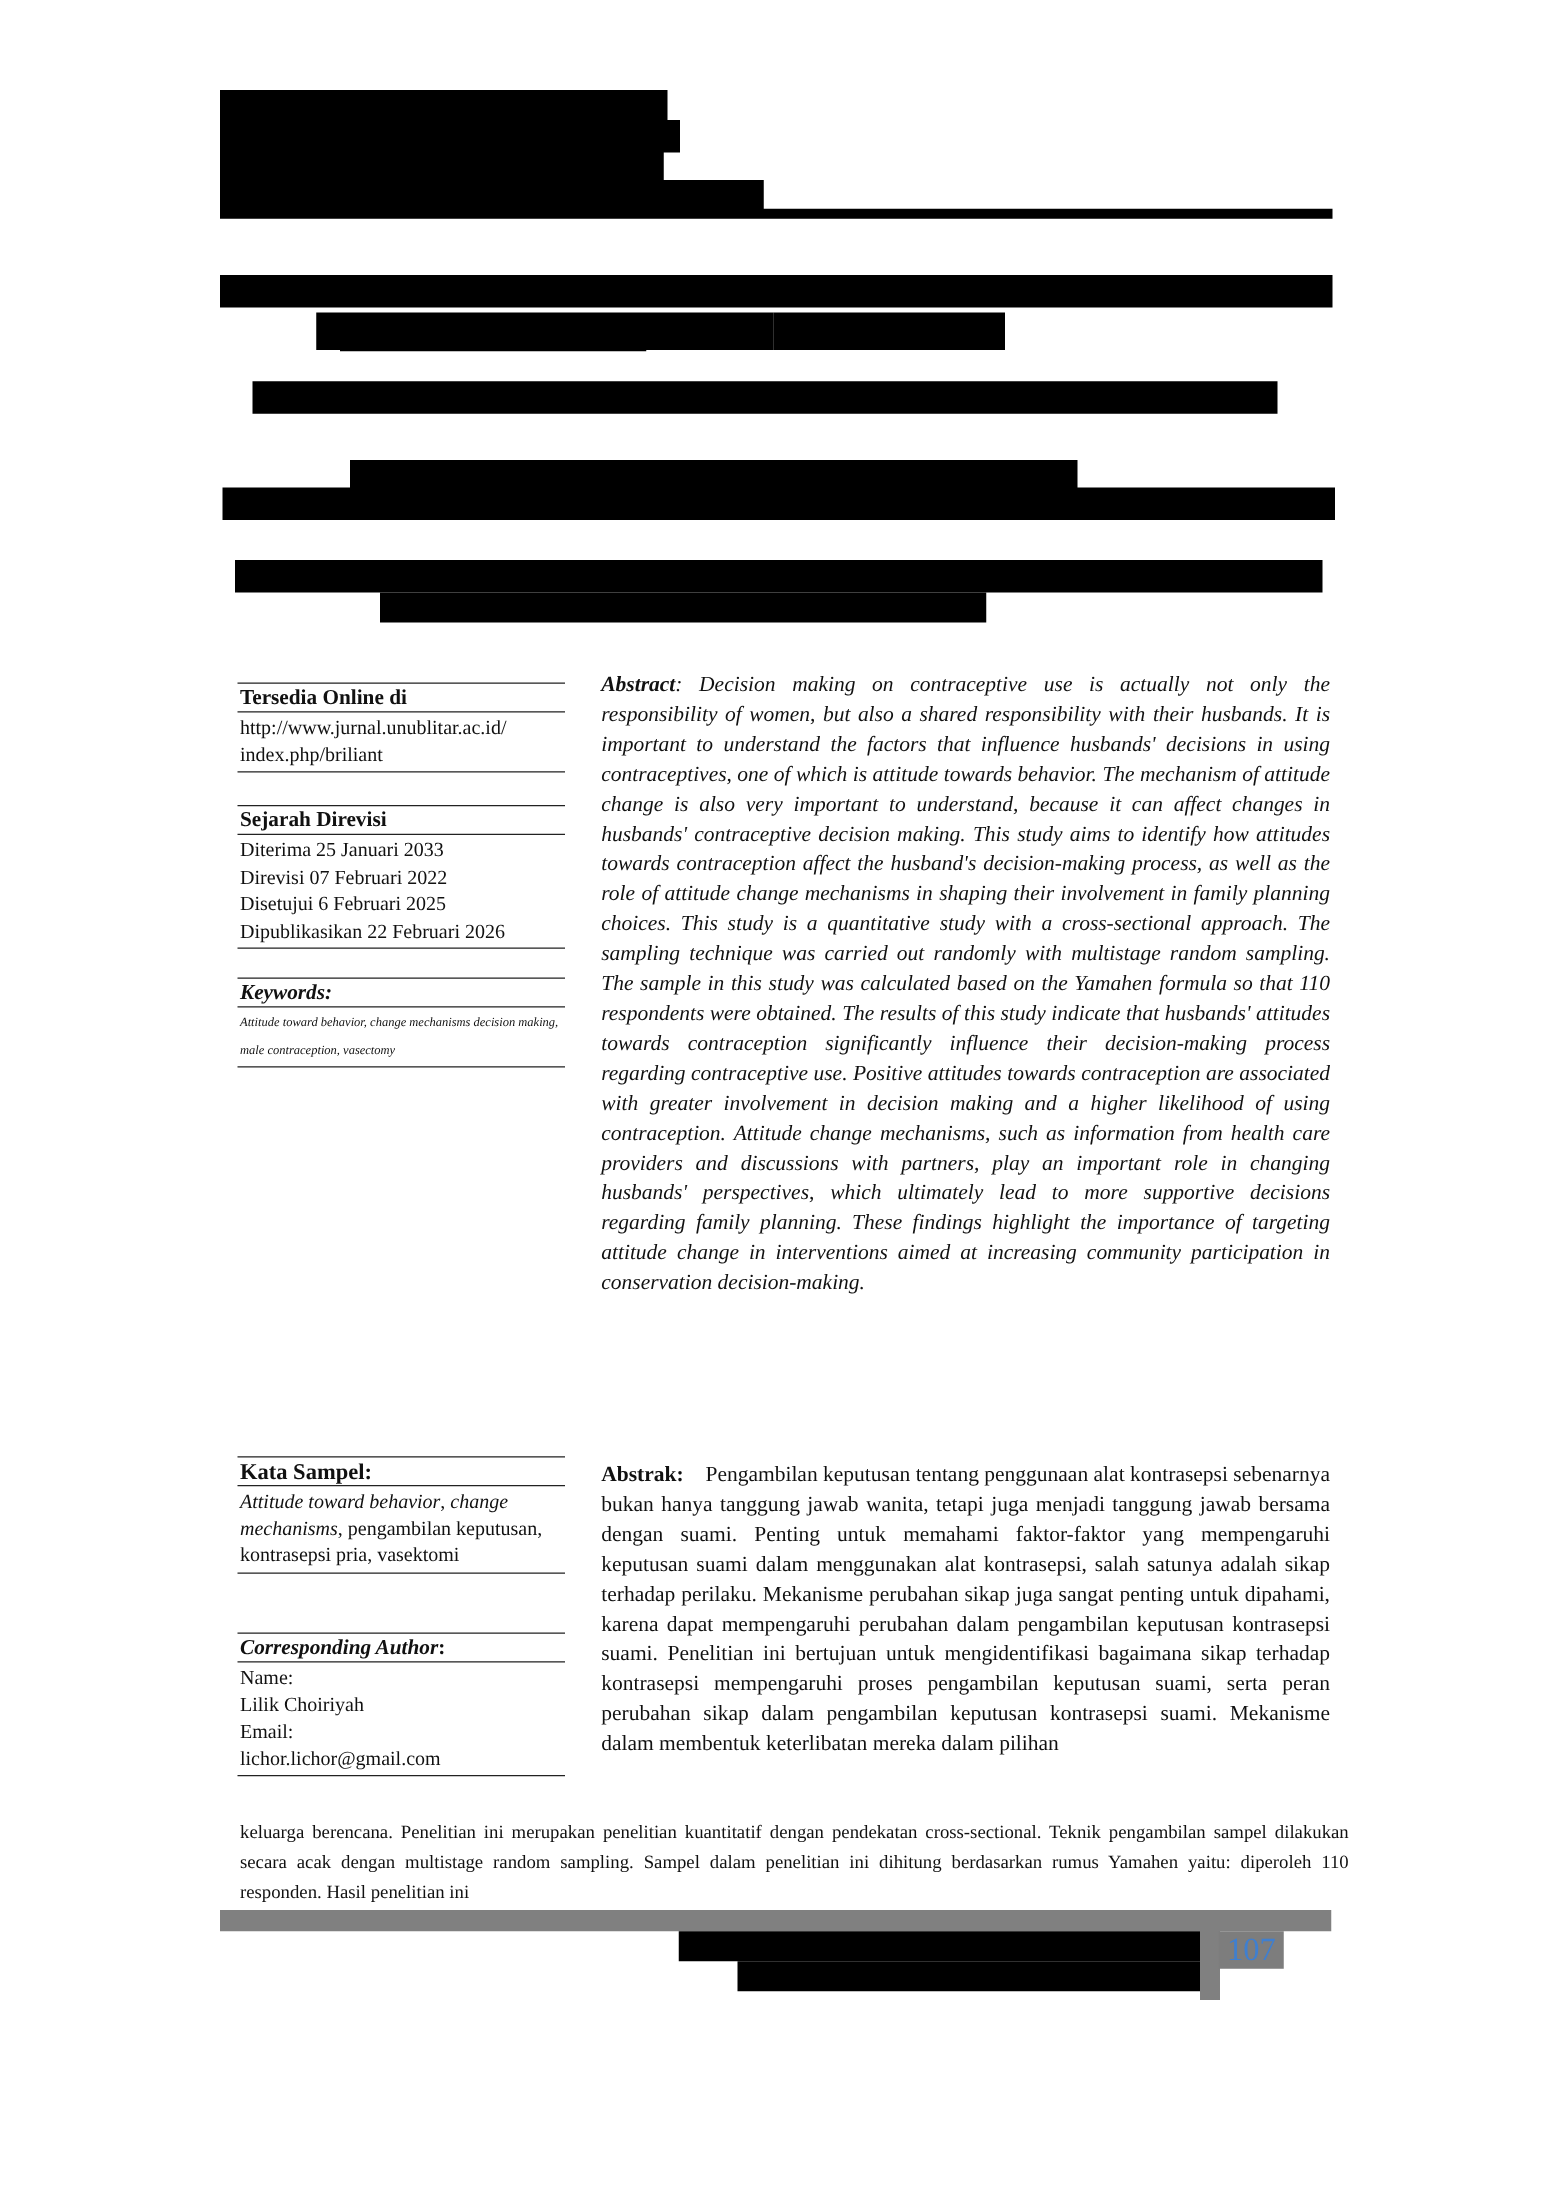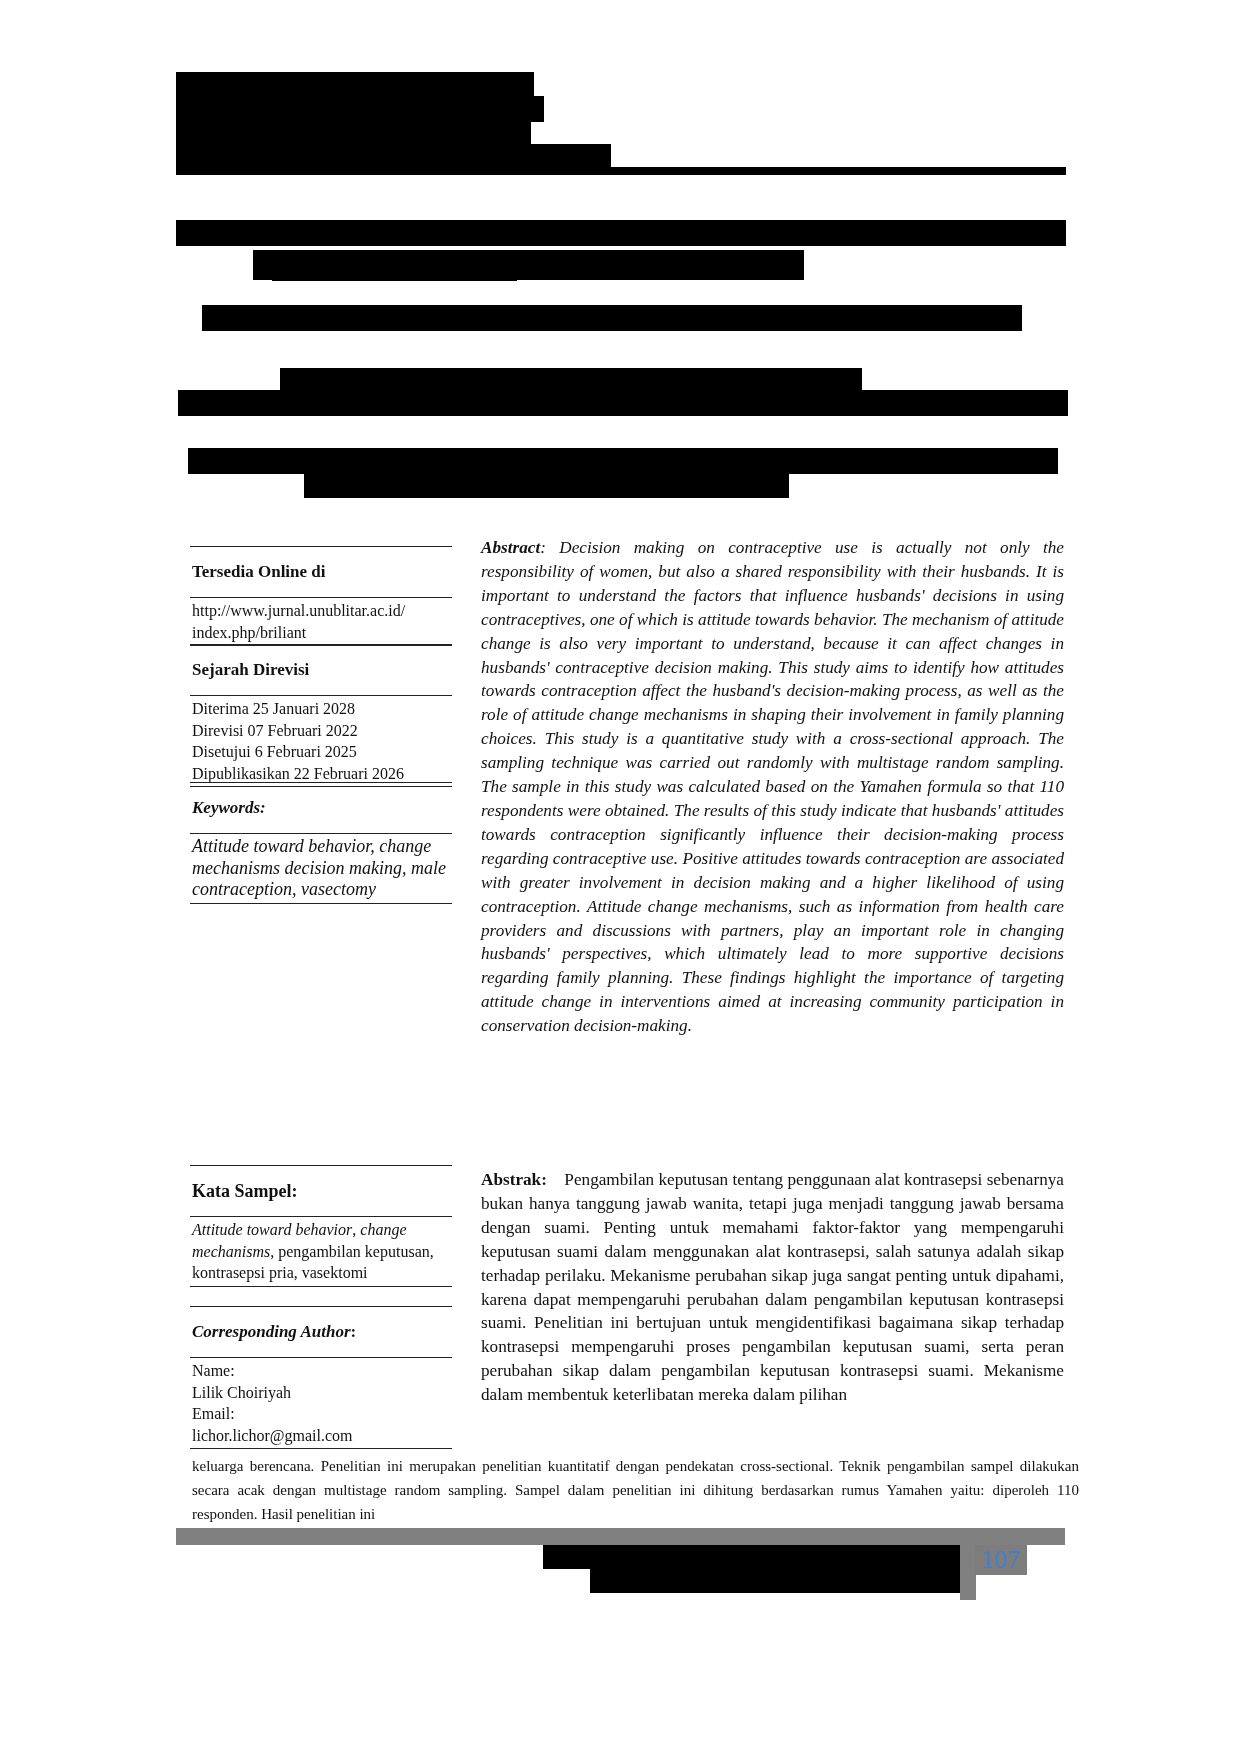--- a/index.html
+++ b/index.html
@@ -5,21 +5,21 @@
   html, body { margin:0; padding:0; background:#ffffff; }
   body { width:1240px; height:1754px; position:relative; overflow:hidden;
          font-family:"Liberation Serif", "DejaVu Serif", serif; color:#111; }
   .redact { position:absolute; background:#000; }
   
   .hdr-rule { position:absolute; left:176px; top:167px; width:890px; height:8px; background:#000; }
 
   
   .box { position:absolute; left:190px; width:262px; }
   .box .ttl { border-top:1.5px solid #222; border-bottom:1.5px solid #222;
-              font-weight:bold; font-size:17px; line-height:22px; padding:14px 2px; }
+              font-weight:bold; font-size:17px; line-height:22px; padding:0 2px; }
   .box .body { font-size:16px; line-height:21.5px; padding:2px 2px 2px 2px; border-bottom:1.5px solid #222; }
   .it { font-style:italic; }
 
   
   .abstract { position:absolute; left:481px; width:583px; font-size:17.2px; line-height:23.9px;
               text-align:justify; font-style:italic; }
   .abstrak { position:absolute; left:481px; width:583px; font-size:17.2px; line-height:23.9px;
              text-align:justify; }
   .full { position:absolute; left:192px; width:887px; font-size:15px; line-height:23.9px; text-align:justify; }
   .lbl-bold { font-weight:bold; }
@@ -68,30 +68,30 @@
   <div class="ttl">Tersedia Online di</div>
   <div class="body">
     <div>http://www.jurnal.unublitar.ac.id/</div>
     <div>index.php/briliant</div>
   </div>
 </div>
 
 <div class="box" style="top:644px;">
   <div class="ttl">Sejarah Direvisi</div>
   <div class="body">
-    <div>Diterima 25 Januari 2028</div>
+    <div>Diterima 25 Januari 2033</div>
     <div>Direvisi 07 Februari 2022</div>
     <div>Disetujui 6 Februari 2025</div>
     <div>Dipublikasikan 22 Februari 2026</div>
   </div>
 </div>
 
 <div class="box" style="top:782px;">
   <div class="ttl it">Keywords:</div>
-  <div class="body it" style="font-size:18px;line-height:21.5px;">Attitude toward behavior, change mechanisms decision making, male contraception, vasectomy</div>
+  <div class="body it" style="font-size:10px;line-height:21.5px;">Attitude toward behavior, change mechanisms decision making, male contraception, vasectomy</div>
 </div>
 
 <div class="box" style="top:1165px;">
   <div class="ttl" style="font-size:18px;">Kata Sampel:</div>
   <div class="body" style="font-size:16px;line-height:21.5px;">
     <span class="it">Attitude toward behavior</span><span>, </span><span class="it">change mechanisms</span><span>, pengambilan keputusan, kontrasepsi pria, vasektomi</span>
   </div>
 </div>
 
 <div class="box" style="top:1306px;">

